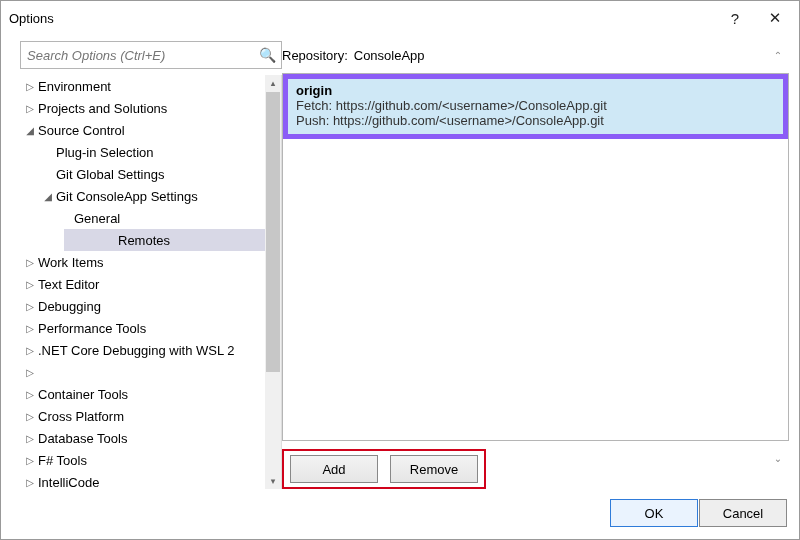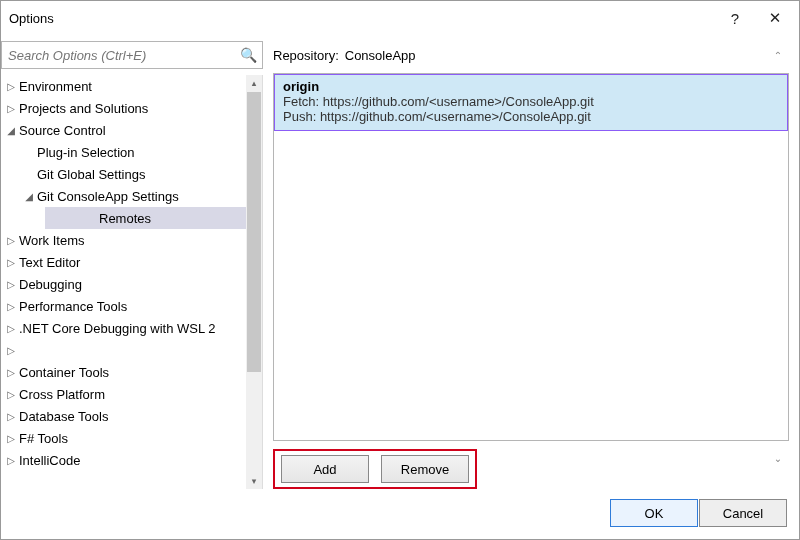--- a/index.html
+++ b/index.html
@@ -1,39 +1,39 @@
 <!DOCTYPE html>
 <html><head>
 <meta charset="utf-8">
 <style>
   html,body{margin:0;padding:0;font-family:"Segoe UI",Arial,sans-serif;font-size:13px;color:#000;background:#fff}
   .window{width:800px;height:540px;border:1px solid #999;box-sizing:border-box;display:flex;flex-direction:column;background:#fff}
   .titlebar{display:flex;align-items:center;height:34px;padding:0 4px 0 8px}
   .titlebar .title{flex:1;font-size:13px}
   .titlebar .tb-btn{width:40px;height:28px;display:flex;align-items:center;justify-content:center;font-size:15px;color:#222}
-  .body{flex:1;display:flex;padding:6px 10px 0 0;gap:10px;min-height:0}
+  .body{flex:1;display:flex;padding:6px 10px 0 19px;min-height:0}
   .left{width:262px;display:flex;flex-direction:column}
   .search-wrap{display:flex;align-items:center;border:1px solid #b5b5b5;background:#fff;height:26px}
   .search-wrap input{flex:1;border:none;outline:none;padding:0 6px;font-size:13px;color:#555;font-style:italic;background:transparent}
   .search-wrap .sicon{width:26px;text-align:center;color:#555;font-size:14px}
   .tree-wrap{flex:1;display:flex;border-right:1px solid #ddd;margin-top:6px;min-height:0}
   .tree{flex:1;overflow:hidden}
   .tree-row{display:flex;align-items:center;height:22px;padding-right:4px;white-space:nowrap}
   .tree-row .arrow{display:inline-block;width:12px;text-align:center;color:#666;font-size:10px;margin-right:2px}
   .tree-row.blank-arrow .arrow{visibility:hidden}
   .tree-row.selected{background:#d8d8e6}
   .tree-scrollbar{width:16px;background:#f0f0f0;display:flex;flex-direction:column;align-items:center}
   .tree-scrollbar .up,.tree-scrollbar .down{height:16px;display:flex;align-items:center;justify-content:center;color:#666;font-size:9px;width:100%}
   .tree-scrollbar .thumb{width:14px;background:#c7c7c7;margin:1px}
   .right{flex:1;display:flex;flex-direction:column;min-height:0}
   .right-header{display:flex;align-items:center;height:28px;gap:6px}
   .right-header .label-strong{font-size:13px}
   .right-header .small-arrow{margin-left:auto;width:20px;height:20px;display:flex;align-items:center;justify-content:center;border:1px solid transparent;color:#888;font-size:10px}
   .remote-box{border:1px solid #b5b5b5;flex:1;min-height:330px;display:flex;flex-direction:column;margin-top:4px}
-  .remote-item{background:#cfe8f6;border:1px solid #8b5cf6;margin:0;padding:4px 8px 6px 8px}
+  .remote-item{background:#cfe8f6;border:5px solid #8b5cf6;margin:0;padding:4px 8px 6px 8px}
   .remote-item .rname{font-weight:bold}
   .remote-item .rline{font-size:13px;color:#333}
   .btn-row-wrap{border:2px solid #d0021b;padding:4px 6px;margin-top:8px;display:flex;gap:12px;align-self:flex-start;position:relative}
   .vs-btn{min-width:86px;height:26px;border:1px solid #888;background:linear-gradient(#f3f3f3,#e6e6e6);font-size:13px;display:flex;align-items:center;justify-content:center;cursor:default}
   .small-down{margin-left:auto;margin-top:6px;width:20px;height:20px;display:flex;align-items:center;justify-content:center;color:#888;font-size:10px;border:1px solid transparent}
   .footer{display:flex;justify-content:flex-end;gap:1px;padding:10px 12px 12px 12px}
   .ft-btn{min-width:86px;height:26px;border:1px solid #888;background:#eee;font-size:13px;display:flex;align-items:center;justify-content:center;cursor:default}
   .ft-btn.primary{border:1px solid #2f7bd9;background:#eaf3fe}
   .muted{color:#888}
 </style>
@@ -72,20 +72,24 @@
               <span class="arrow">▷</span>
               <span>Plug-in Selection</span>
             </div>
             <div class="tree-row blank-arrow" style="padding-left: 22px;">
               <span class="arrow">▷</span>
               <span>Git Global Settings</span>
             </div>
             <div class="tree-row" style="padding-left: 22px;">
               <span class="arrow">◢</span>
               <span>Git ConsoleApp Settings</span>
+            </div>
+            <div class="tree-row blank-arrow" style="padding-left: 40px;">
+              <span class="arrow">▷</span>
+              <span>General</span>
             </div>
             <div class="tree-row selected blank-arrow" style="padding-left: 40px; margin-left: 44px;">
               <span class="arrow">▷</span>
               <span>Remotes</span>
             </div>
             <div class="tree-row" style="padding-left: 4px;">
               <span class="arrow">▷</span>
               <span>Work Items</span>
             </div>
             <div class="tree-row" style="padding-left: 4px;">

